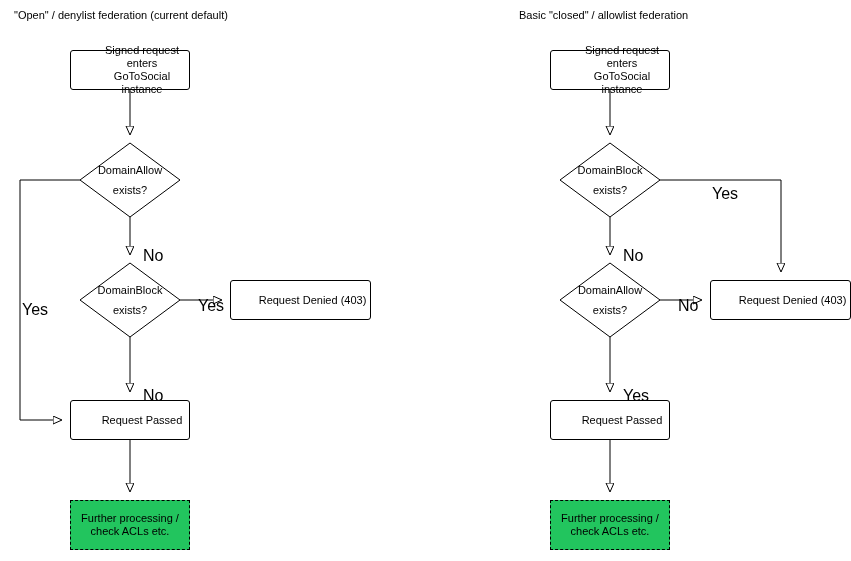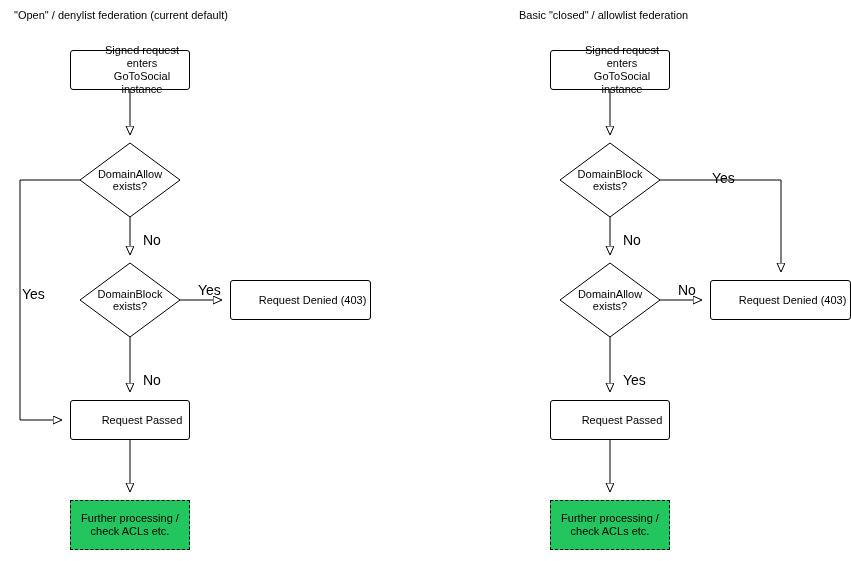--- a/index.html
+++ b/index.html
@@ -51,31 +51,32 @@
     border-radius: 0;
   }
   .diamond-label {
     position: absolute;
     box-sizing: border-box;
     display: flex;
     align-items: center;
     justify-content: center;
     text-align: center;
     font-size: 11px;
-    line-height: 12px;
+    line-height: 20px;
     white-space: pre-line;
     pointer-events: none;
   }
   .edge-label {
     position: absolute;
-    font-size: 14px;
+    font-size: 16px;
     line-height: 12px;
     color: #000;
     background: transparent;
     white-space: nowrap;
+    margin-top: 16px;
   }
   .caption {
     position: absolute;
     font-size: 11px;
     line-height: 13px;
     color: #000;
     white-space: nowrap;
   }
 </style>
 </head>

